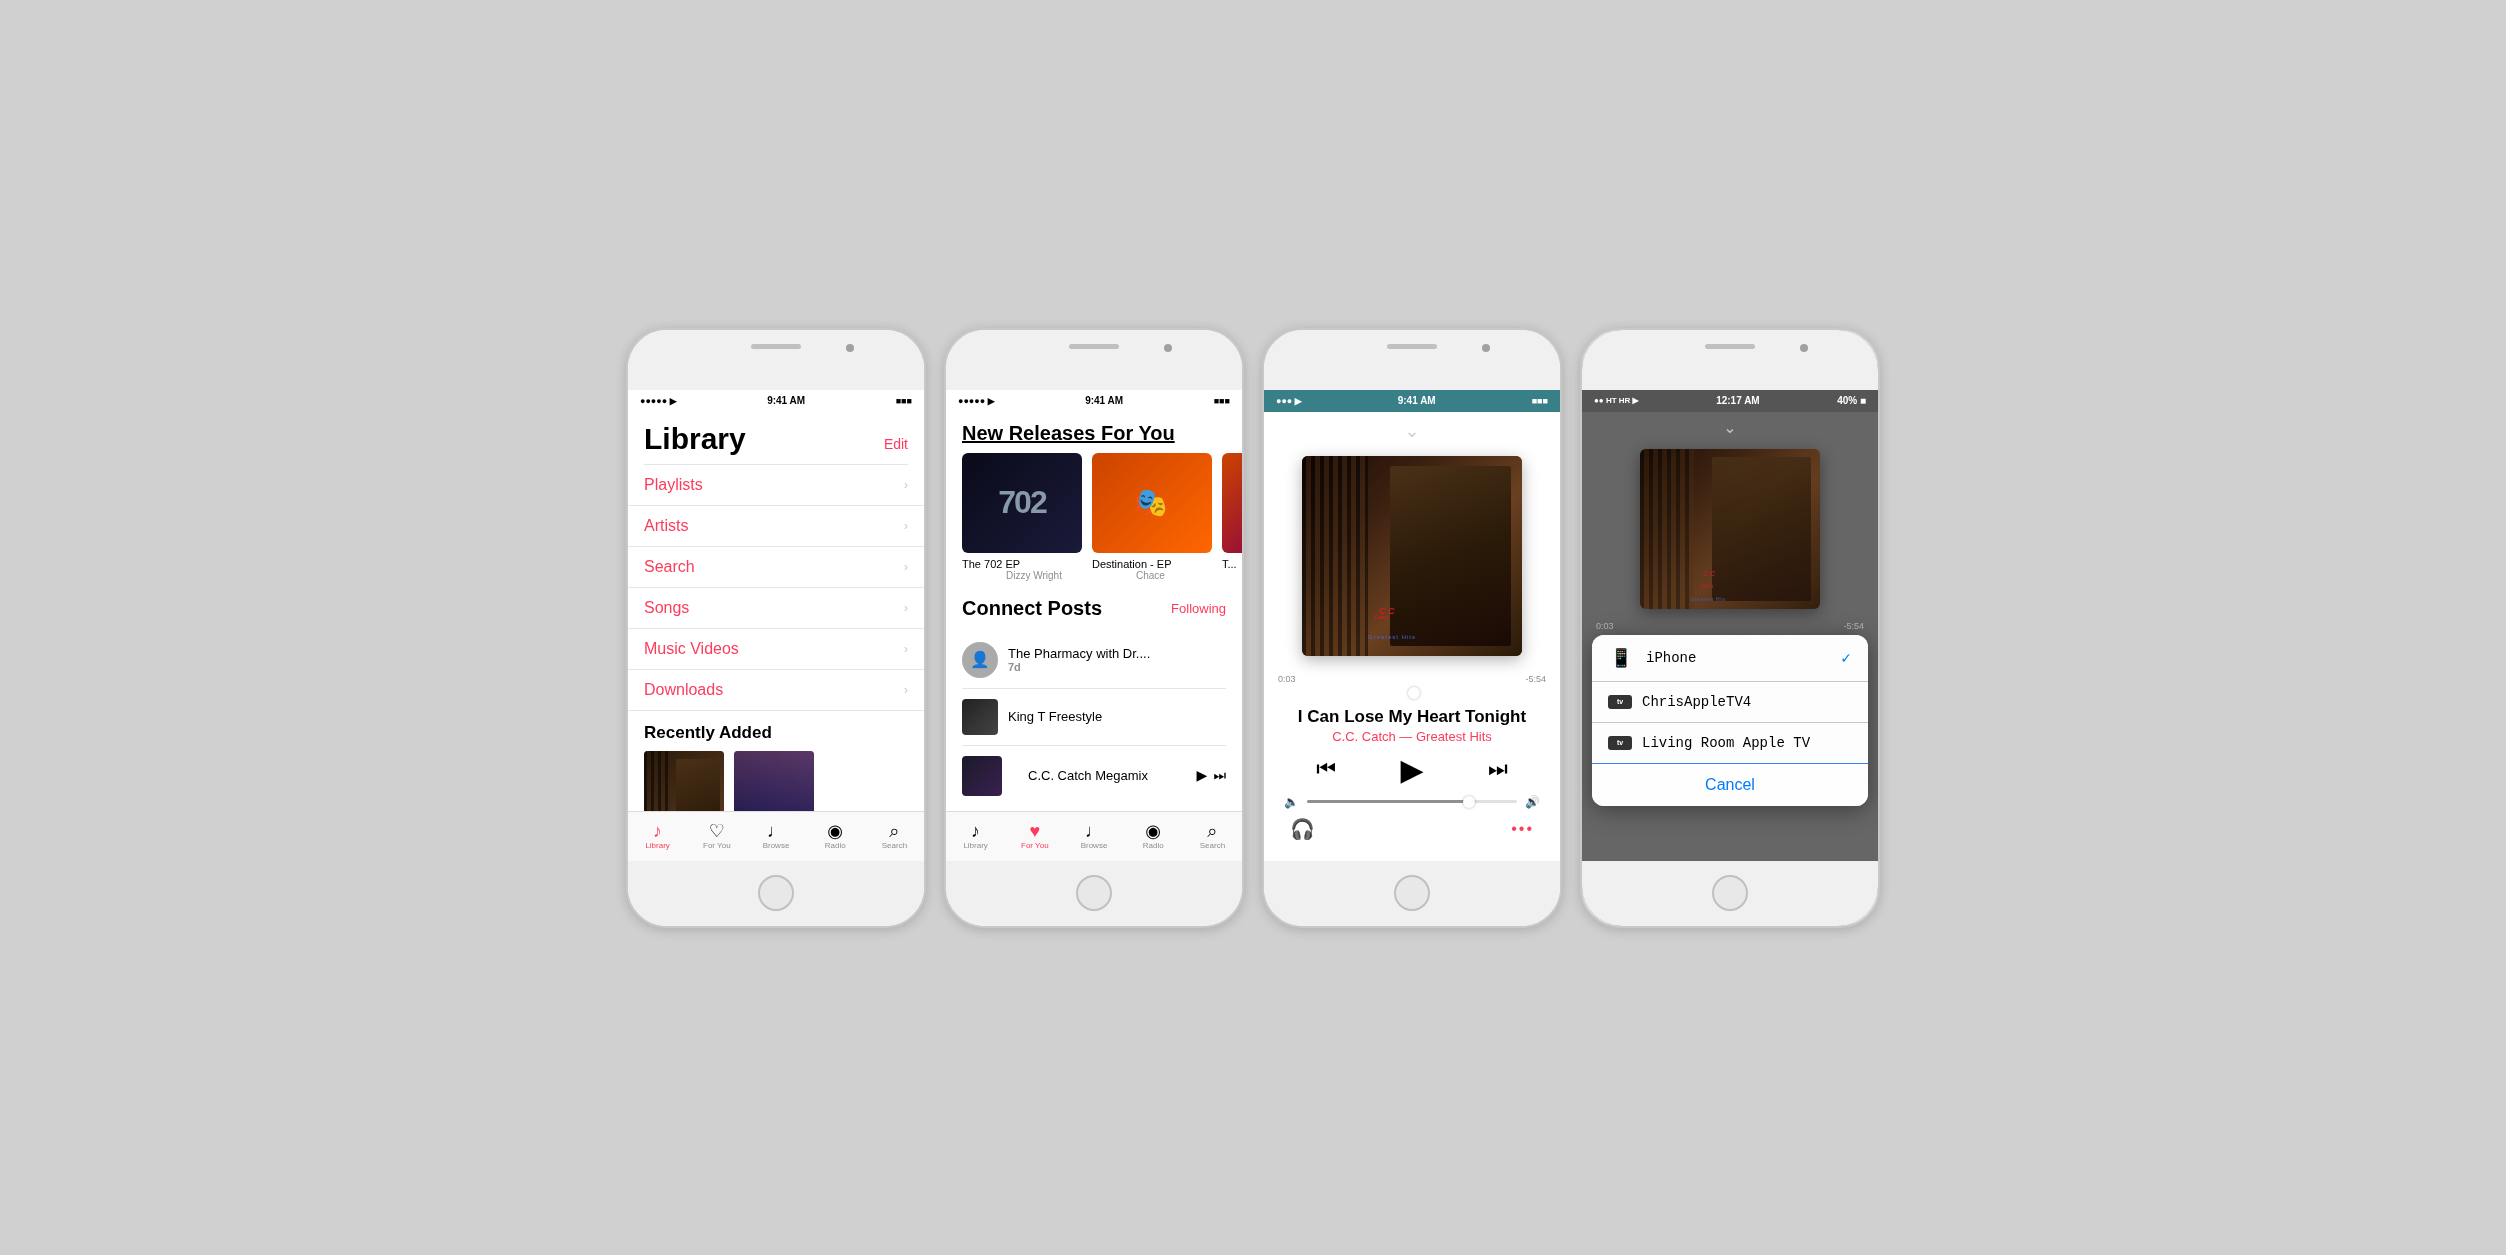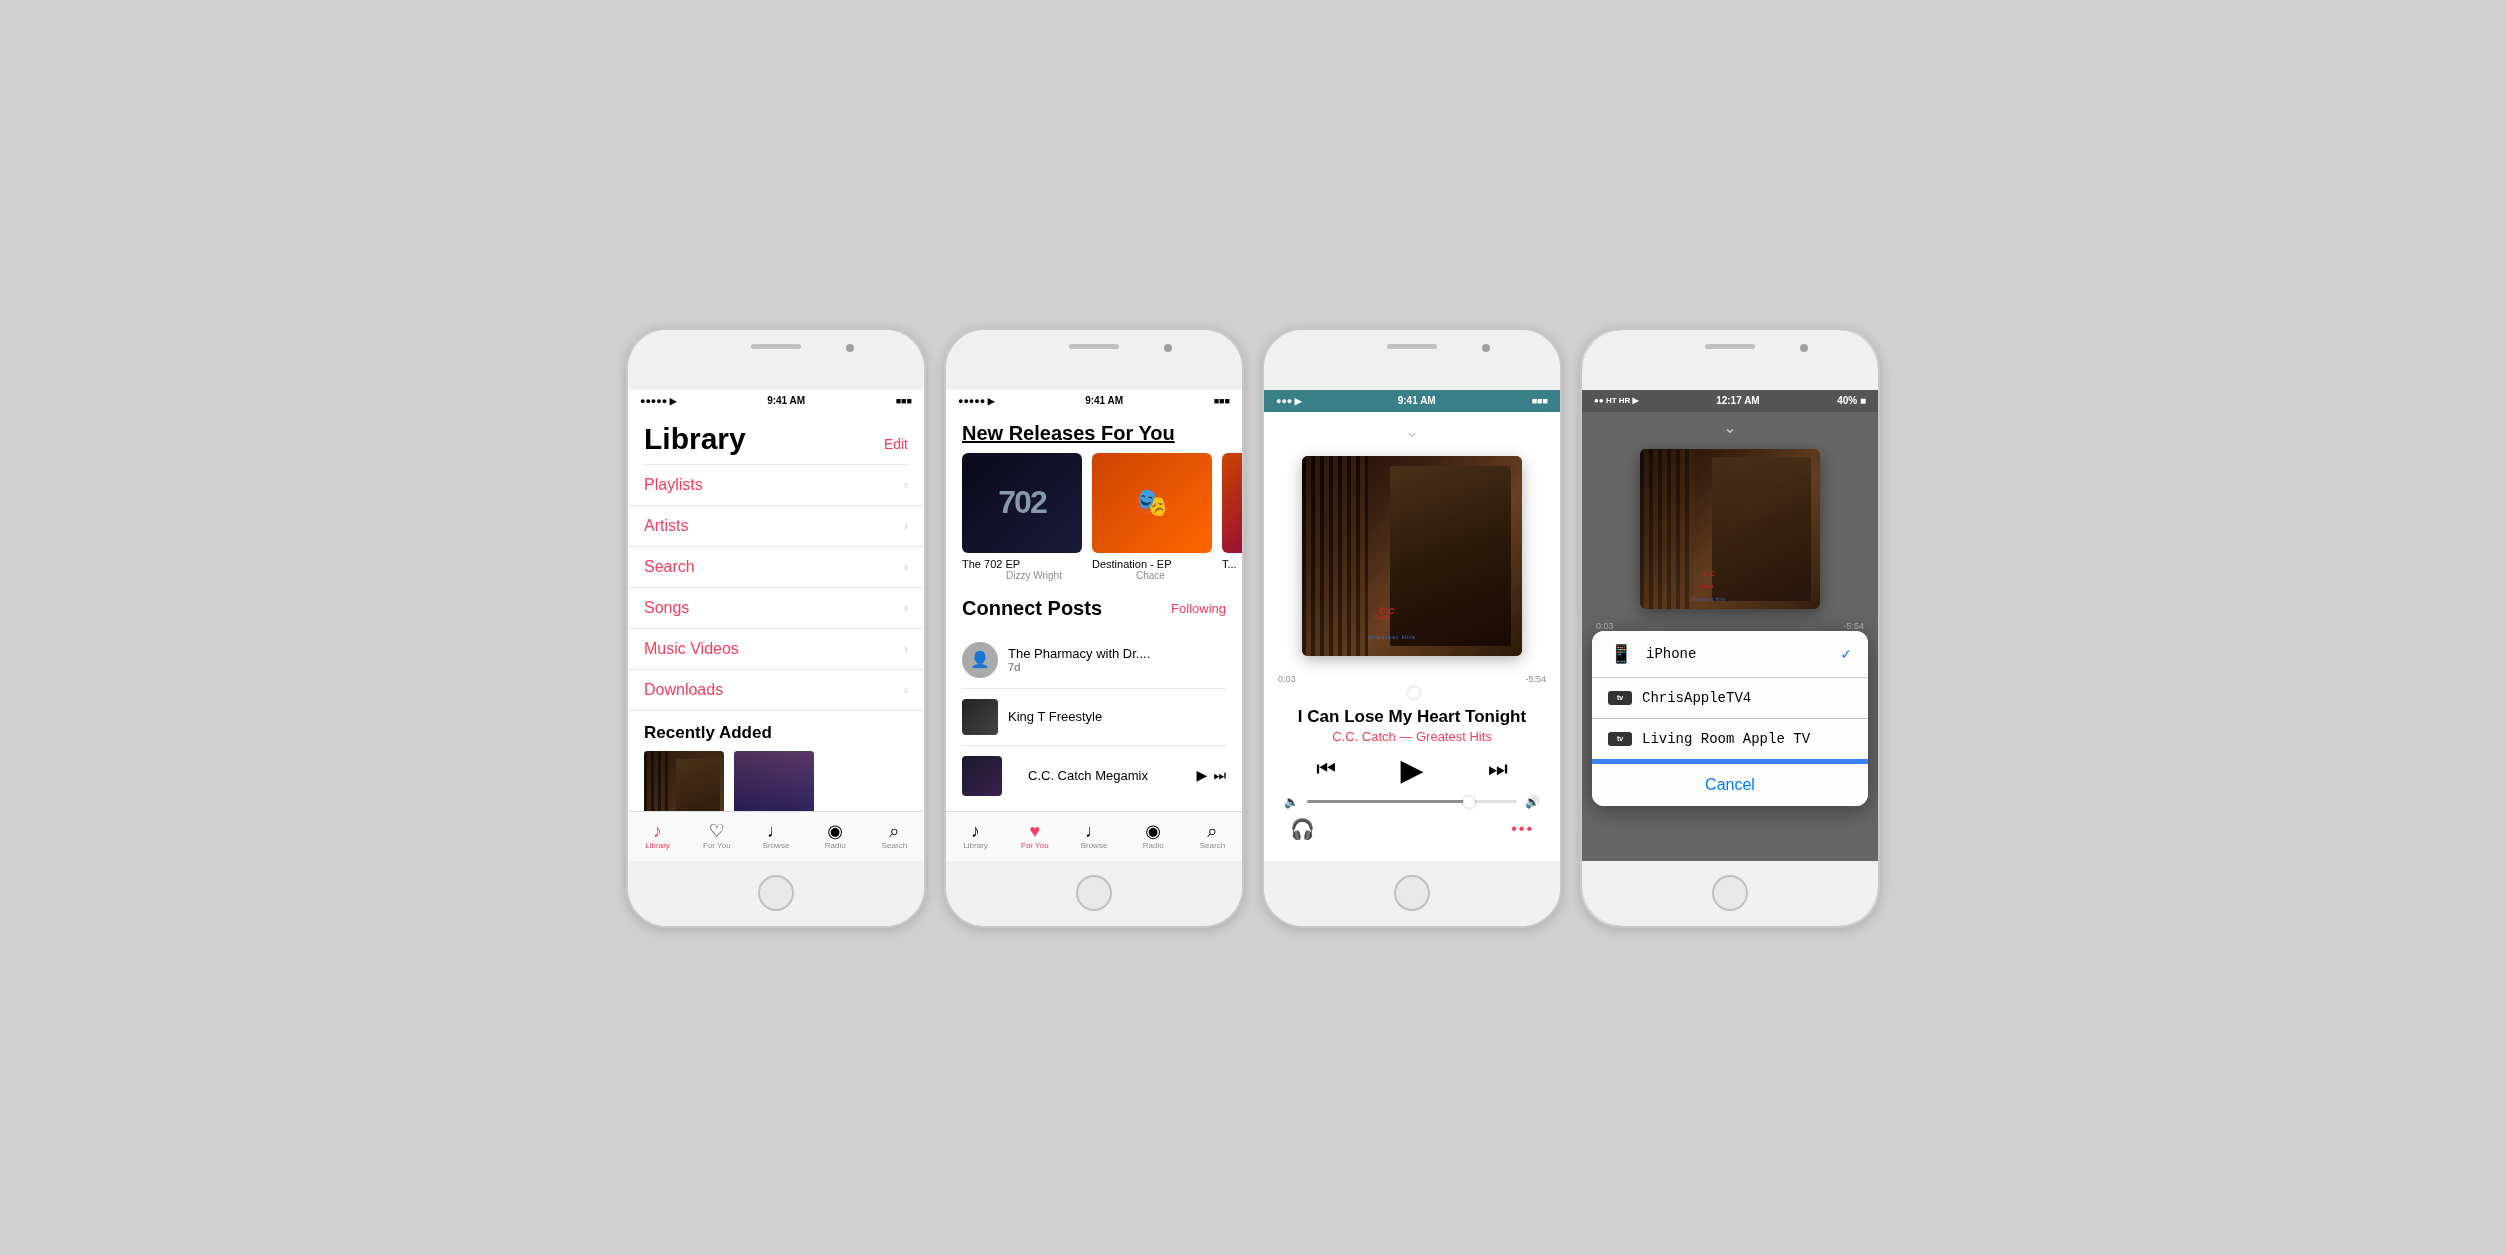--- a/index.html
+++ b/index.html
@@ -320,21 +320,21 @@
     .airplay-option-icon { font-size: 18px; color: #555; width: 28px; text-align: center; }
     .airplay-option-label { font-size: 14px; color: #000; flex: 1; font-family: Liberation Mono, monospace; }
     .airplay-check { font-size: 14px; color: #007aff; }
     .airplay-cancel-btn {
       text-align: center;
       padding: 12px;
       background: rgba(255,255,255,0.95);
       font-size: 16px;
       color: #007aff;
       font-weight: 500;
-      border-top: 5px solid #3b82f6;
+      border-top: 1px solid #3b82f6;
     }
 
     .appleTV-icon {
       width: 24px; height: 14px;
       background: #333;
       border-radius: 3px;
       display: inline-flex;
       align-items: center;
       justify-content: center;
       font-size: 7px;

